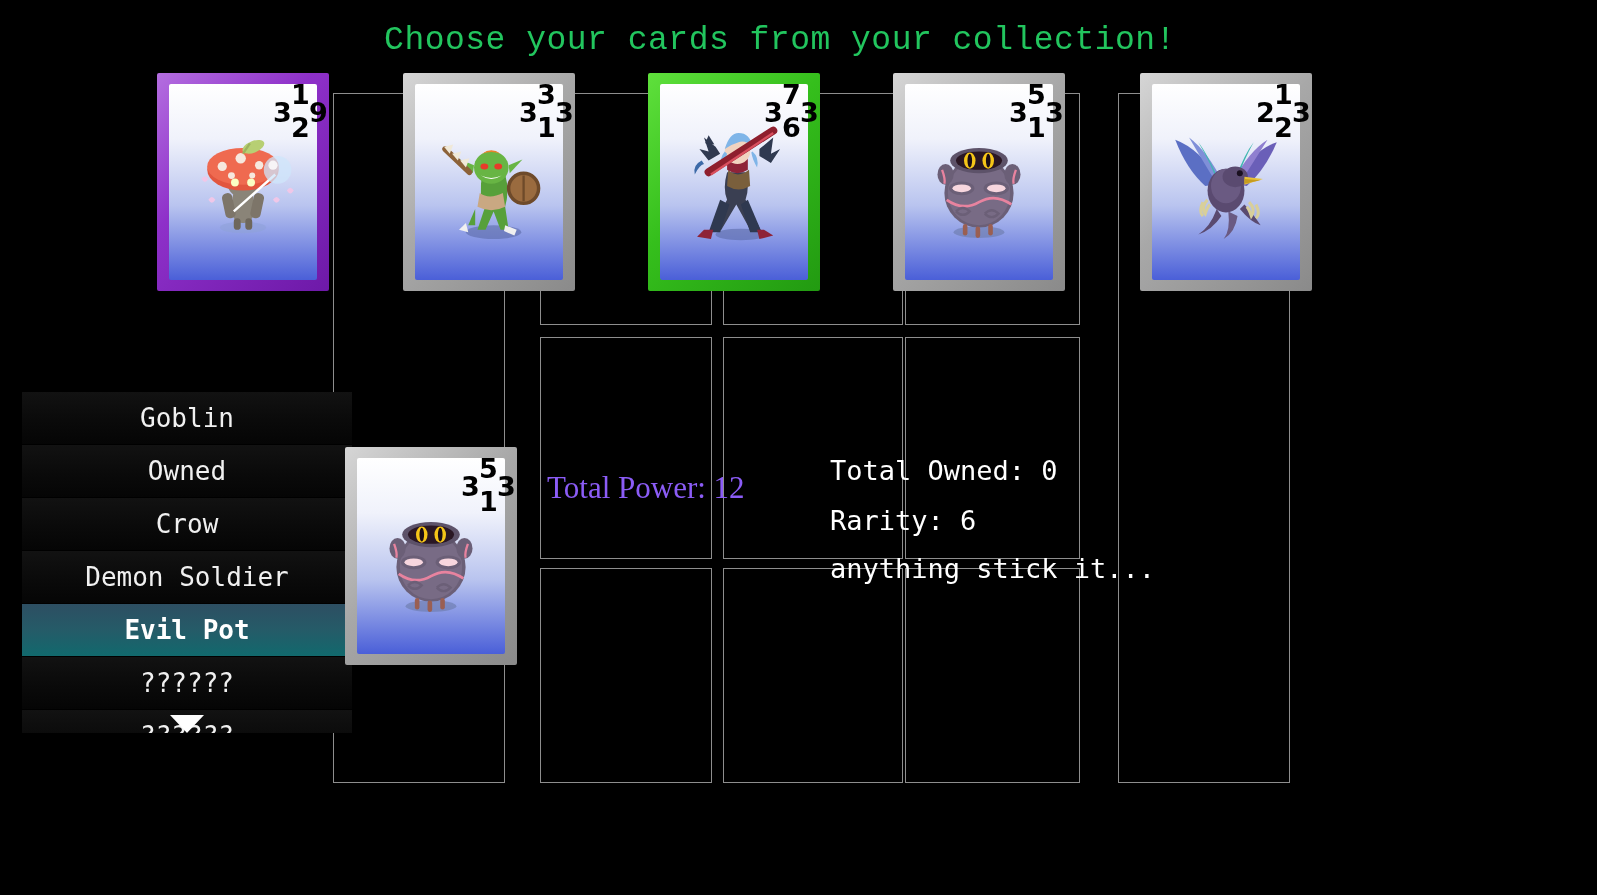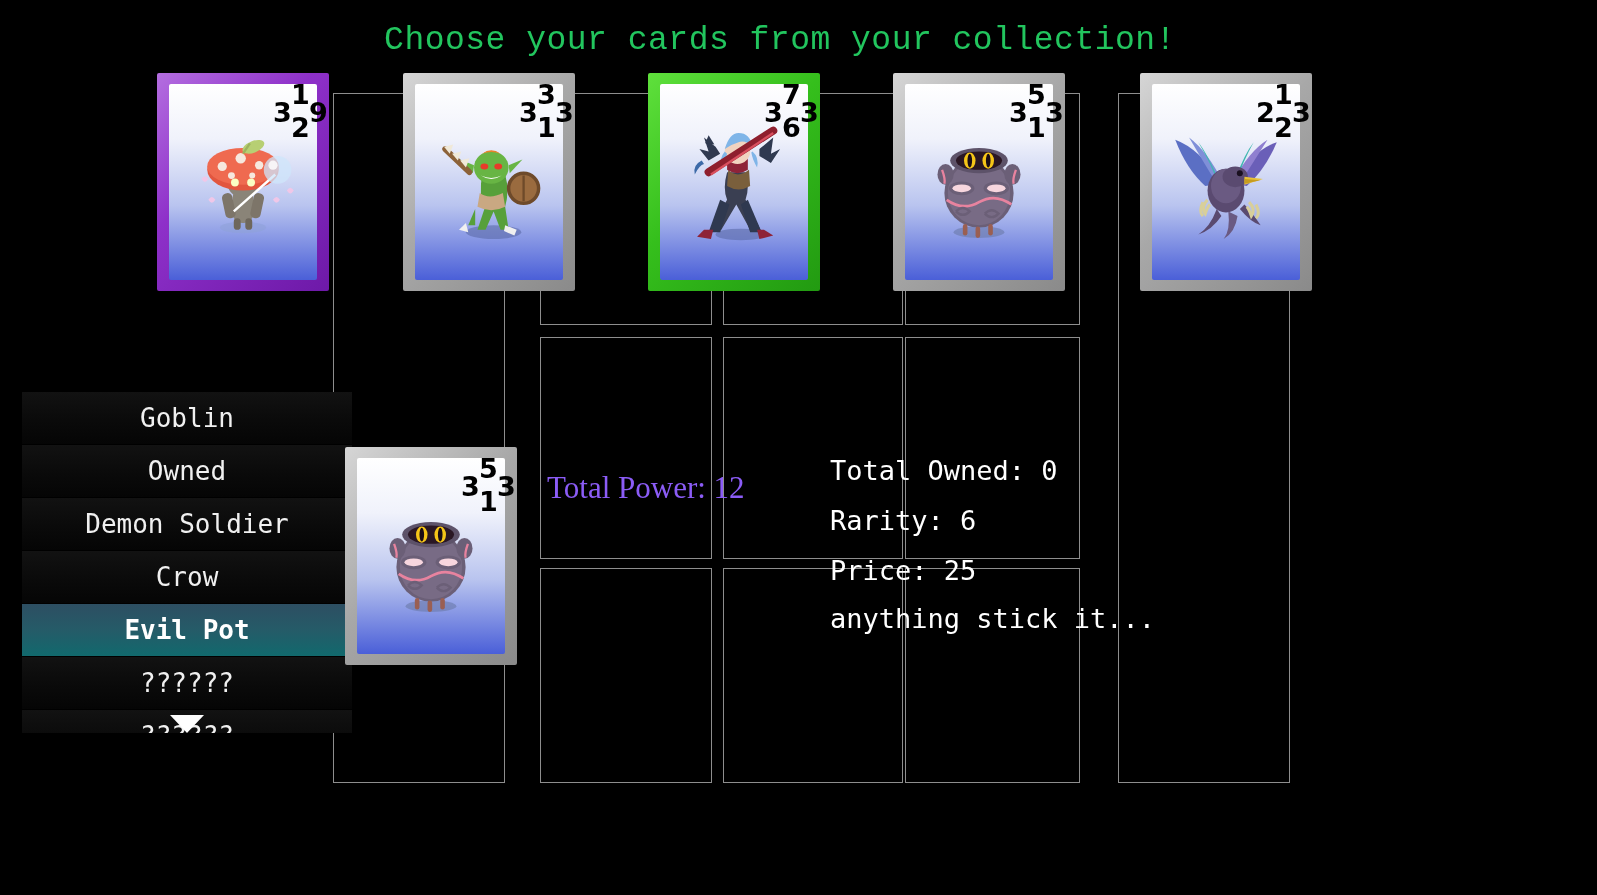--- a/index.html
+++ b/index.html
@@ -340,24 +340,24 @@
   </div>
 
   <div class="list">
     <div class="list-item">
       <span>Goblin</span>
     </div>
     <div class="list-item">
       <span>Owned</span>
     </div>
     <div class="list-item">
+      <span>Crow</span>
+    </div>
+    <div class="list-item">
       <span>Demon Soldier</span>
-    </div>
-    <div class="list-item">
-      <span>Crow</span>
     </div>
     <div class="list-item selected">
       <span>Evil Pot</span>
     </div>
     <div class="list-item">
       <span>??????</span>
     </div>
     <div class="list-item">
       <span>??????</span>
     </div>
@@ -399,17 +399,16 @@
       <span class="st-right">3</span>
       <span class="st-bot">1</span>
     </div>
   </div>
 
   <div class="info-text" style="left:547px; top:470px;">Total Power: 12</div>
 
   <div class="info-block" style="left:830px; top:446px; width:700px;">
     <div class="info-line">Total Owned: 0</div>
     <div class="info-line">Rarity: 6</div>
-    <div class="info-line">Price: 25</div>
     <div class="desc-line">anything stick it...</div>
   </div>
 
 </div>
 
 </body></html>

